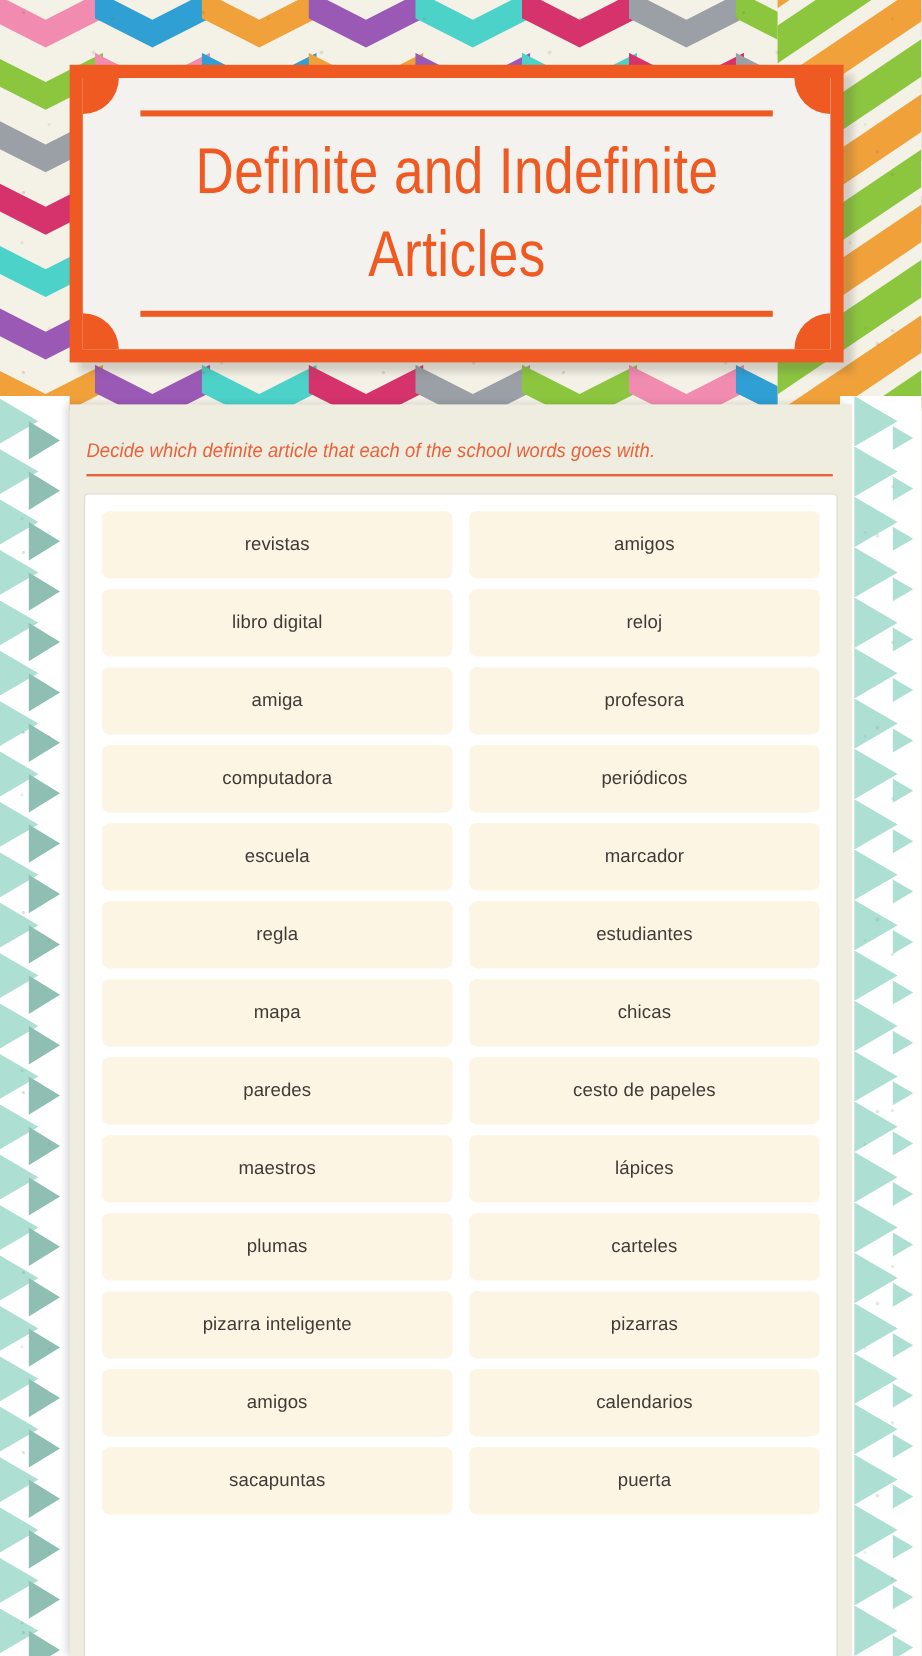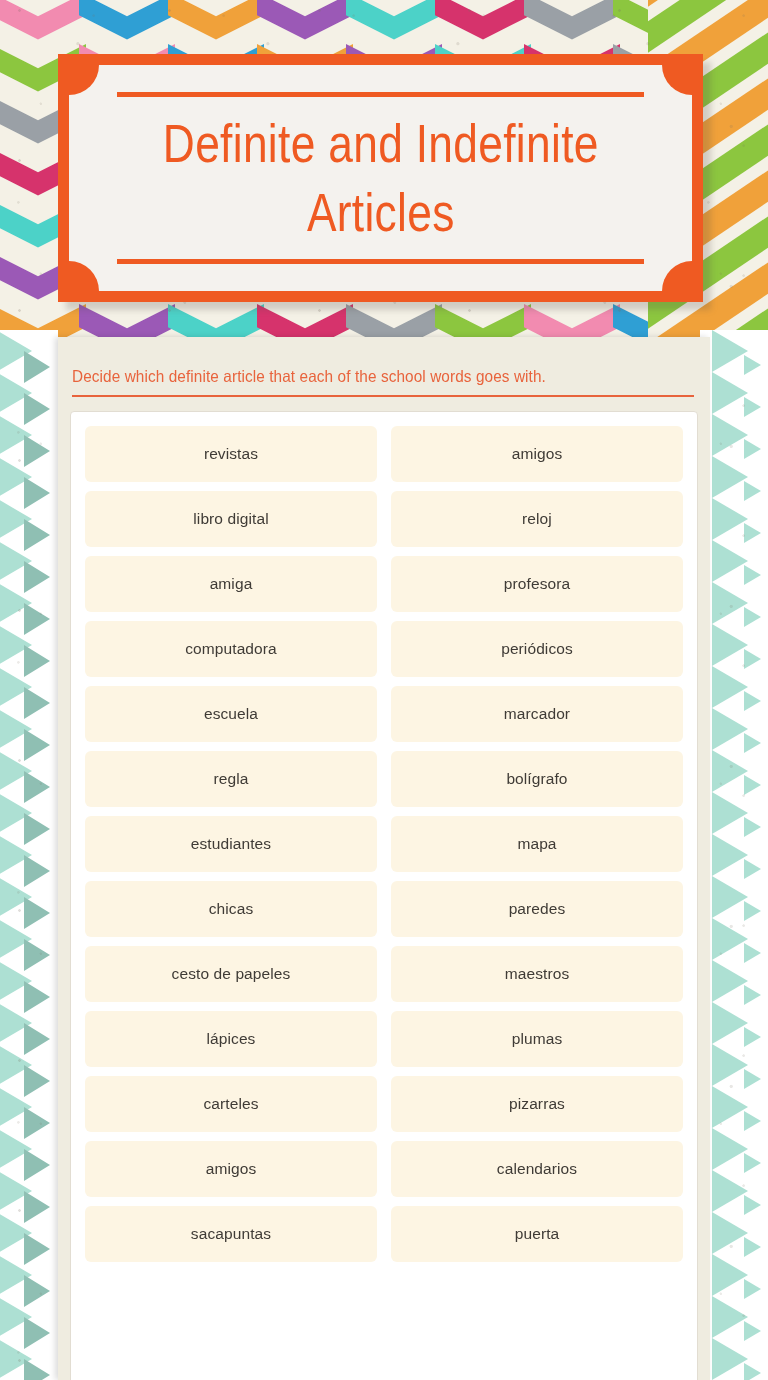--- a/index.html
+++ b/index.html
@@ -195,20 +195,21 @@
     top: 337px;
     width: 652px;
     bottom: 0;
     background: #efece0;
     box-shadow: -3px 0 6px rgba(0,0,0,.14);
     overflow: hidden;
   }
 
   .instruction-wrap {
     padding: 30px 16px 0 14px;
+    font-style: italic;
   }
 
   .instruction {
     color: #e8633c;
     font-size: 16.5px;
     font-weight: 400;
     letter-spacing: .1px;
     transform: scaleX(.93);
     transform-origin: left center;
     white-space: nowrap;
@@ -492,30 +493,30 @@
         <div class="tile">amigos</div>
         <div class="tile">libro digital</div>
         <div class="tile">reloj</div>
         <div class="tile">amiga</div>
         <div class="tile">profesora</div>
         <div class="tile">computadora</div>
         <div class="tile">periódicos</div>
         <div class="tile">escuela</div>
         <div class="tile">marcador</div>
         <div class="tile">regla</div>
-        <div class="tile">bolígrafo</div>
         <div class="tile">estudiantes</div>
         <div class="tile">mapa</div>
         <div class="tile">chicas</div>
         <div class="tile">paredes</div>
         <div class="tile">cesto de papeles</div>
         <div class="tile">maestros</div>
         <div class="tile">lápices</div>
         <div class="tile">plumas</div>
         <div class="tile">carteles</div>
+        <div class="tile">pizarra inteligente</div>
         <div class="tile">pizarras</div>
         <div class="tile">amigos</div>
         <div class="tile">calendarios</div>
         <div class="tile">sacapuntas</div>
         <div class="tile">puerta</div>
       </div>
   </div>
 
 </div>
 

